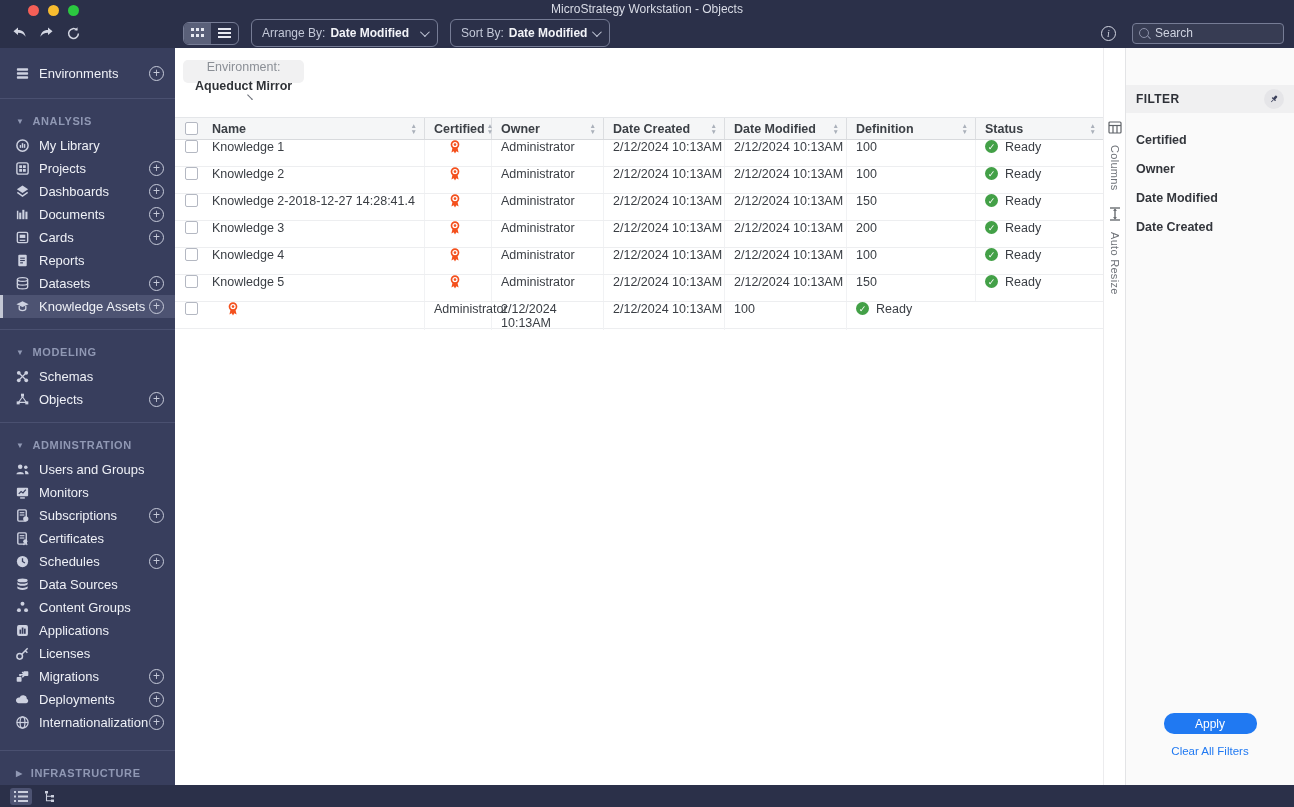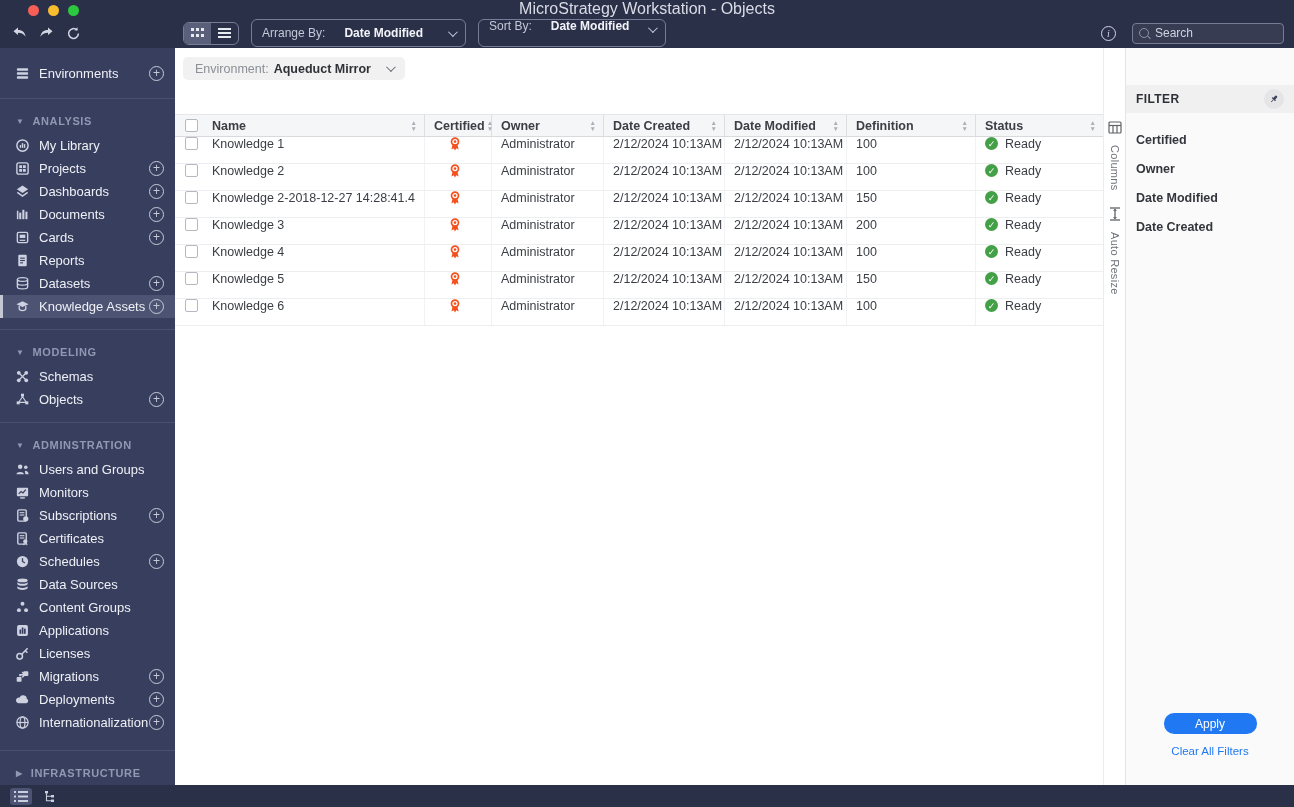--- a/index.html
+++ b/index.html
@@ -1,32 +1,32 @@
 <!DOCTYPE html>
 <html><head>
 <meta charset="utf-8">
 <style>
   * { margin:0; padding:0; box-sizing:border-box; }
   html,body { width:1294px; height:807px; overflow:hidden; }
   body { font-family:"Liberation Sans", sans-serif; position:relative; background:#fff; color:#3a3e44; }
 
   
   .titlebar { position:absolute; left:0; top:0; width:1294px; height:18px; background:#2b3049; display:flex; align-items:center; justify-content:center; }
-  .title-text { color:#d9dce6; font-size:16px; }
+  .title-text { color:#d9dce6; font-size:12px; }
   .traffic { position:absolute; left:28px; top:5px; display:flex; gap:9px; }
   .light { width:11px; height:11px; border-radius:50%; }
   .light.red { background:#f55f57; } .light.yellow { background:#f8bc2f; } .light.green { background:#2bc840; }
 
   .toolbar { position:absolute; left:0; top:18px; width:1294px; height:30px; background:#2b3049; display:flex; align-items:center; }
   .navbtns { width:175px; display:flex; align-items:center; gap:12px; padding-left:12px; color:#d3d6e2; }
   .navbtns svg { display:block; }
   .viewtoggle { display:flex; border:1px solid #767c95; border-radius:6px; overflow:hidden; margin-left:8px; }
   .vbtn { width:27px; height:21px; display:flex; align-items:center; justify-content:center; color:#e8eaf2; }
   .vbtn.sel { background:#5a6079; }
-  .ddl { display:flex; align-items:center; border:1px solid #767c95; border-radius:6px; height:23px; padding:13px 10px; margin-left:12px; font-size:12px; color:#c3c8d8; gap:19px; }
+  .ddl { display:flex; align-items:center; border:1px solid #767c95; border-radius:6px; height:23px; padding:13px 10px; margin-left:12px; font-size:12px; color:#c3c8d8; gap:5px; }
   .ddl b { color:#f2f3f8; font-weight:700; }
   .chev { width:7px; height:7px; border-right:1.5px solid #c3c8d8; border-bottom:1.5px solid #c3c8d8; transform:rotate(45deg) translateY(-2px); margin-left:6px; }
   .tb-right { margin-left:auto; display:flex; align-items:center; gap:16px; padding-right:10px; }
   .info-circ { width:15px; height:15px; border:1.4px solid #d3d6e2; border-radius:50%; color:#d3d6e2; font-size:10px; display:flex; align-items:center; justify-content:center; font-family:"Liberation Serif",serif; font-style:italic; }
   .searchbox { width:152px; height:21px; background:rgba(255,255,255,.06); border:1px solid #767c95; border-radius:4px; display:flex; align-items:center; padding:0 6px; gap:6px; }
   .searchbox input { background:transparent; border:none; outline:none; color:#fca5a5; font-size:12px; width:110px; font-family:"Liberation Sans",sans-serif; }
   .searchbox input::placeholder { color:#cfd3e0; }
   .mag { width:10px; height:10px; border:1.4px solid #8b90a8; border-radius:50%; position:relative; }
   .mag::after { content:""; position:absolute; width:4px; height:1.4px; background:#8b90a8; transform:rotate(45deg); right:-3px; bottom:-1px; }
 
@@ -44,21 +44,21 @@
   .tri { font-size:8px; margin-right:8px; color:#9098b4; }
 
   
   .bottombar { position:absolute; left:0; bottom:0; width:1294px; height:22px; background:#2b3049; display:flex; align-items:center; gap:8px; padding-left:10px; }
   .bb-btn { width:22px; height:17px; border-radius:3px; display:flex; align-items:center; justify-content:center; color:#ccd0de; }
   .bb-btn.sel { background:#4d5372; }
 
   
   .main { position:absolute; left:175px; top:48px; width:928px; bottom:22px; background:#fff; }
   .envbar { padding:9px 0 0 8px; }
-  .envpill { display:inline-flex; align-items:center; background:#f1f1f2; border-radius:5px; height:23px; padding:0 12px; font-size:12.5px; gap:5px; }
+  .envpill { display:inline-flex; align-items:center; background:#f1f1f2; border-radius:5px; height:23px; padding:0 12px; font-size:12.5px; gap:5px;flex-direction:column; }
   .envpill .elab { color:#8b8f96; }
   .envpill .eval { color:#2f3237; font-weight:700; }
   .chev-d { width:7px; height:7px; border-right:1.5px solid #6b6f78; border-bottom:1.5px solid #6b6f78; transform:rotate(45deg) translateY(-2px); margin-left:10px; }
 
   .grid { display:grid; grid-template-columns:28px 222px 67px 112px 121px 122px 129px 127px; align-items:center; }
   .thead { margin-top:34px; height:23px; background:#f5f6f7; border-top:1px solid #e4e6e9; border-bottom:1px solid #d8dadd; font-size:12.5px; font-weight:700; color:#3c4046; }
   .thead > div { height:100%; display:flex; align-items:center; border-right:1px solid #dcdee1; padding-left:9px; }
   .thead > div:first-child, .thead > div:last-child { border-right:none; }
   .sort { display:flex; flex-direction:column; margin-left:auto; margin-right:7px; color:#aab0ba; font-size:6.5px; line-height:5.5px; font-weight:400; }
   .trow { height:27px; border-bottom:1px solid #edeef0; font-size:12.5px; color:#3a3e44; }
@@ -136,21 +136,21 @@
             <rect x="0" y="8" width="13" height="2"></rect>
           </g>
         </svg>
       </span>
   </div>
   <div class="ddl">
     <span>Arrange By:</span>
     <b>Date Modified</b>
     <span class="chev"></span>
   </div>
-  <div class="ddl" style="min-width:158px;align-items:flex-end;">
+  <div class="ddl" style="min-width:158px;">
     <span>Sort By:</span>
     <b>Date Modified</b>
     <span class="chev" style="margin-left:auto;"></span>
   </div>
   <div class="tb-right">
     <span class="info-circ">i</span>
     <div class="searchbox">
       <span class="mag"></span>
       <input placeholder="Search" style="">
     </div>
@@ -746,23 +746,20 @@
       <div>
           <span class="status-dot">✓</span>
           <span>Ready</span>
         </div>
     </div>
 
     <div class="grid trow">
       <div>
           <span class="cbx"></span>
         </div>
-      <div>
-          <span>Knowledge 6</span>
-        </div>
       <div class="c-cert">
           <span><svg width="12" height="15" viewBox="0 0 12 15">
               <circle cx="6" cy="4.6" r="3.5" fill="none" stroke="#f4511e" stroke-width="1.7"></circle>
               <circle cx="6" cy="4.6" r="1.3" fill="#f4511e"></circle>
               <path d="M3.6 7.6 L2.4 12.6 L4.7 11.3 L6 13.6 L7.3 11.3 L9.6 12.6 L8.4 7.6 Z" fill="#f4511e"></path>
             </svg></span>
         </div>
       <div>
           <span>Administrator</span>
         </div>

